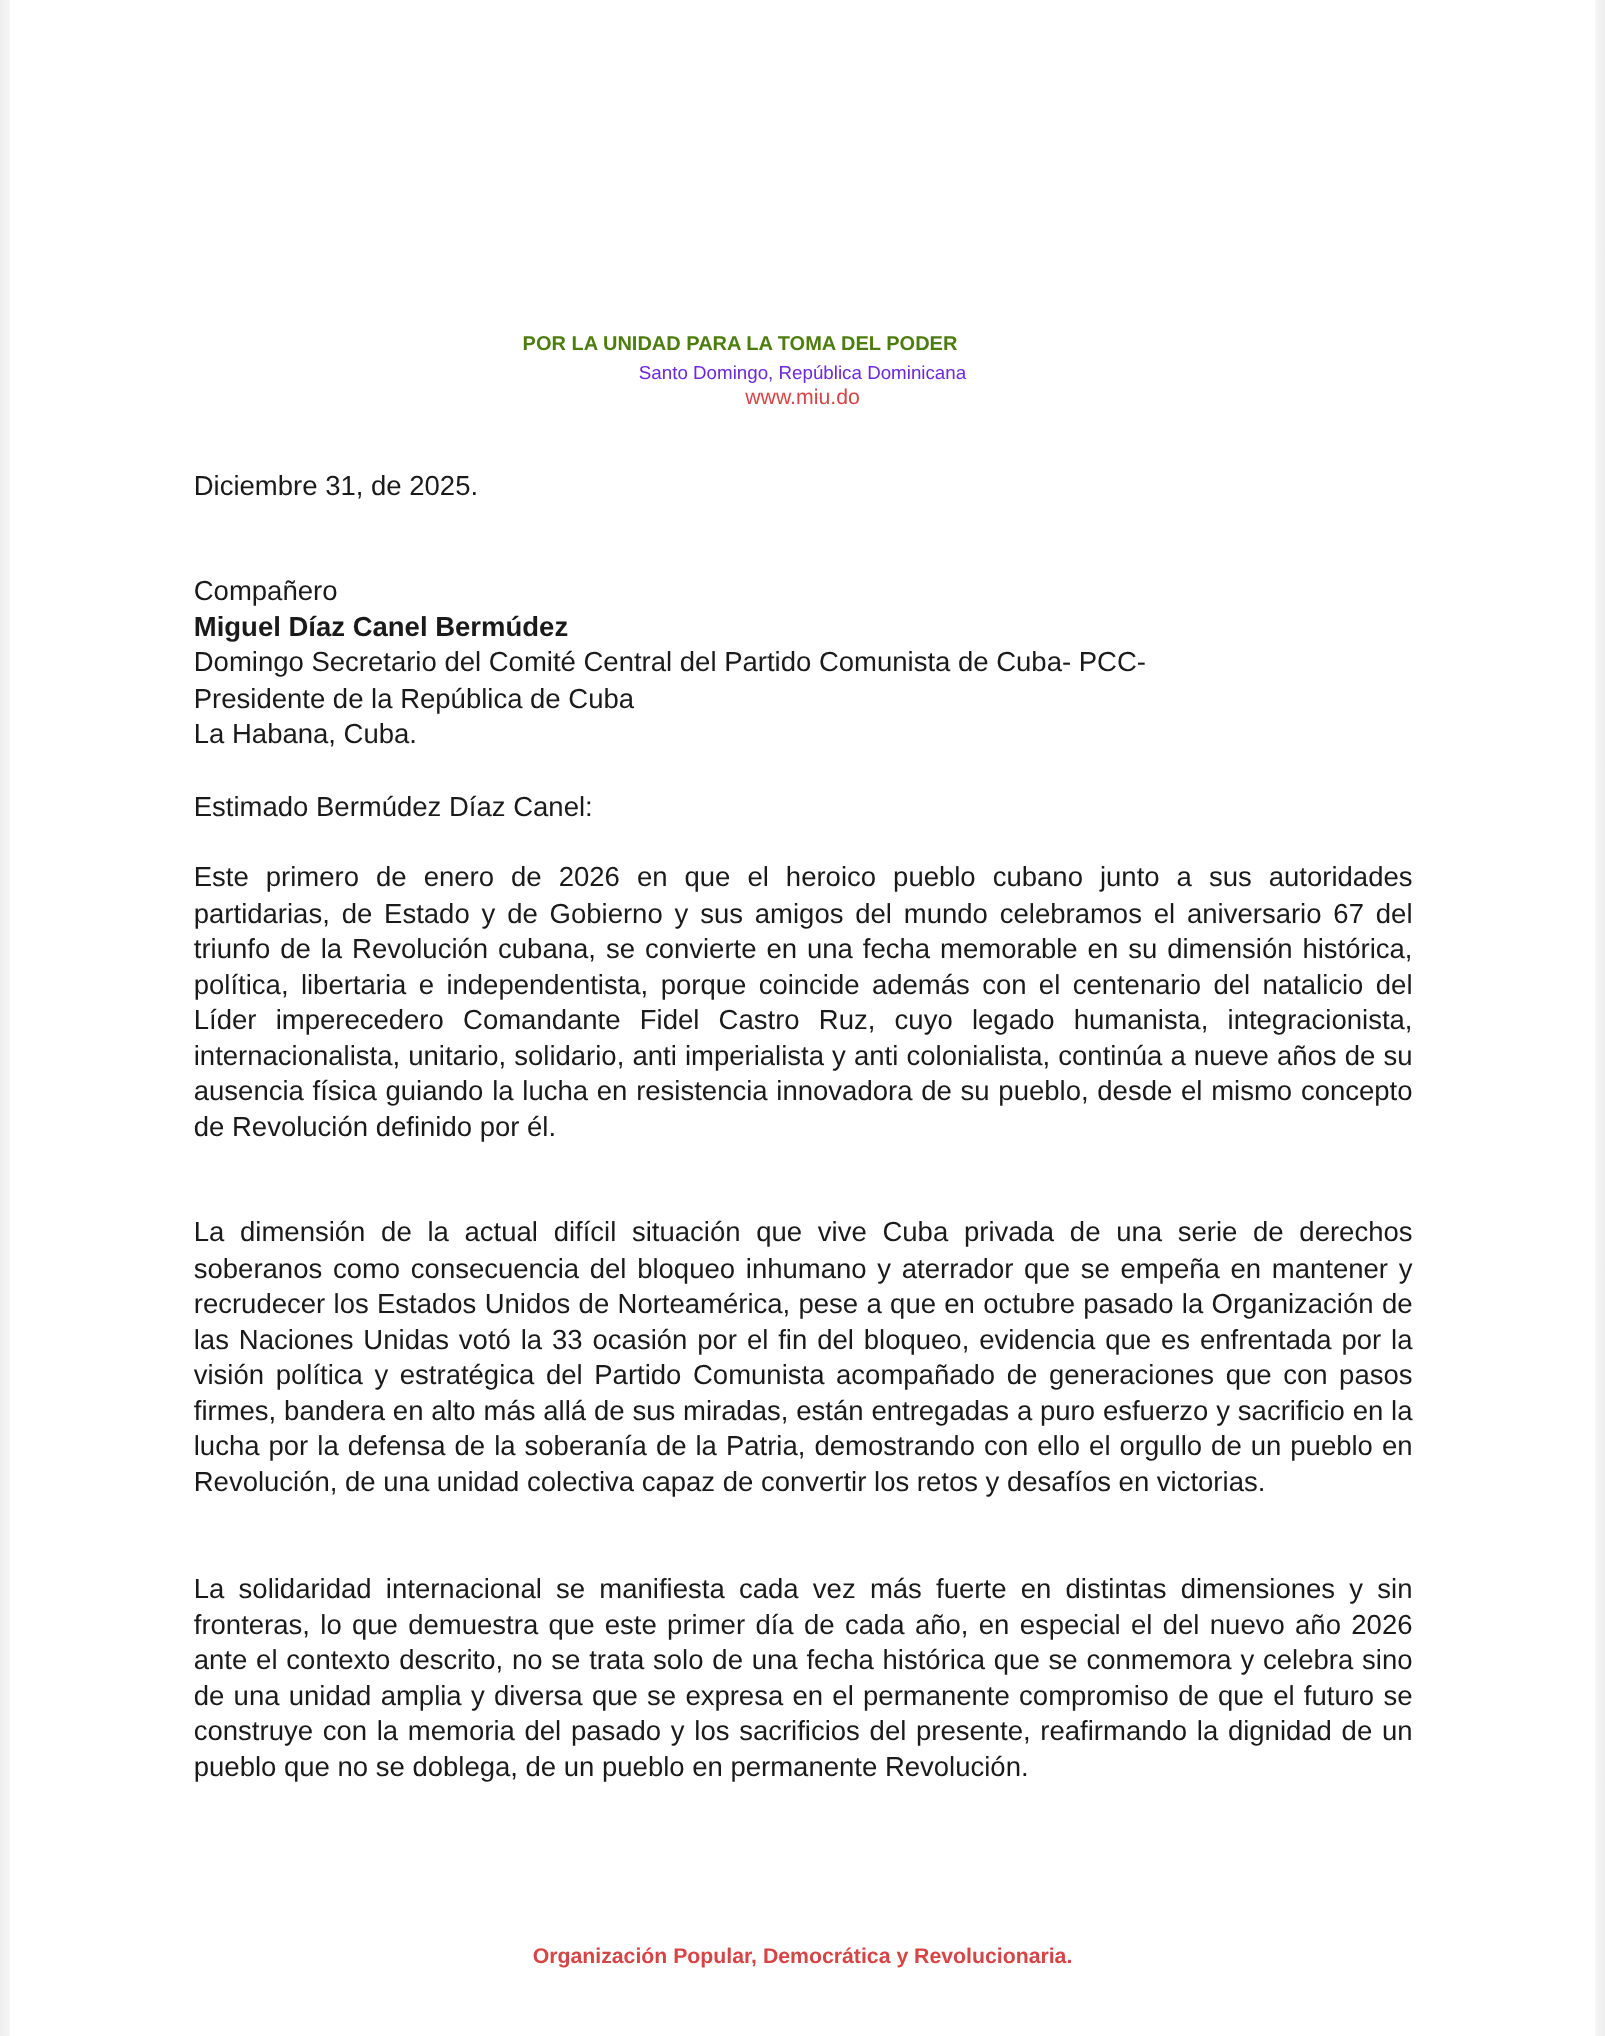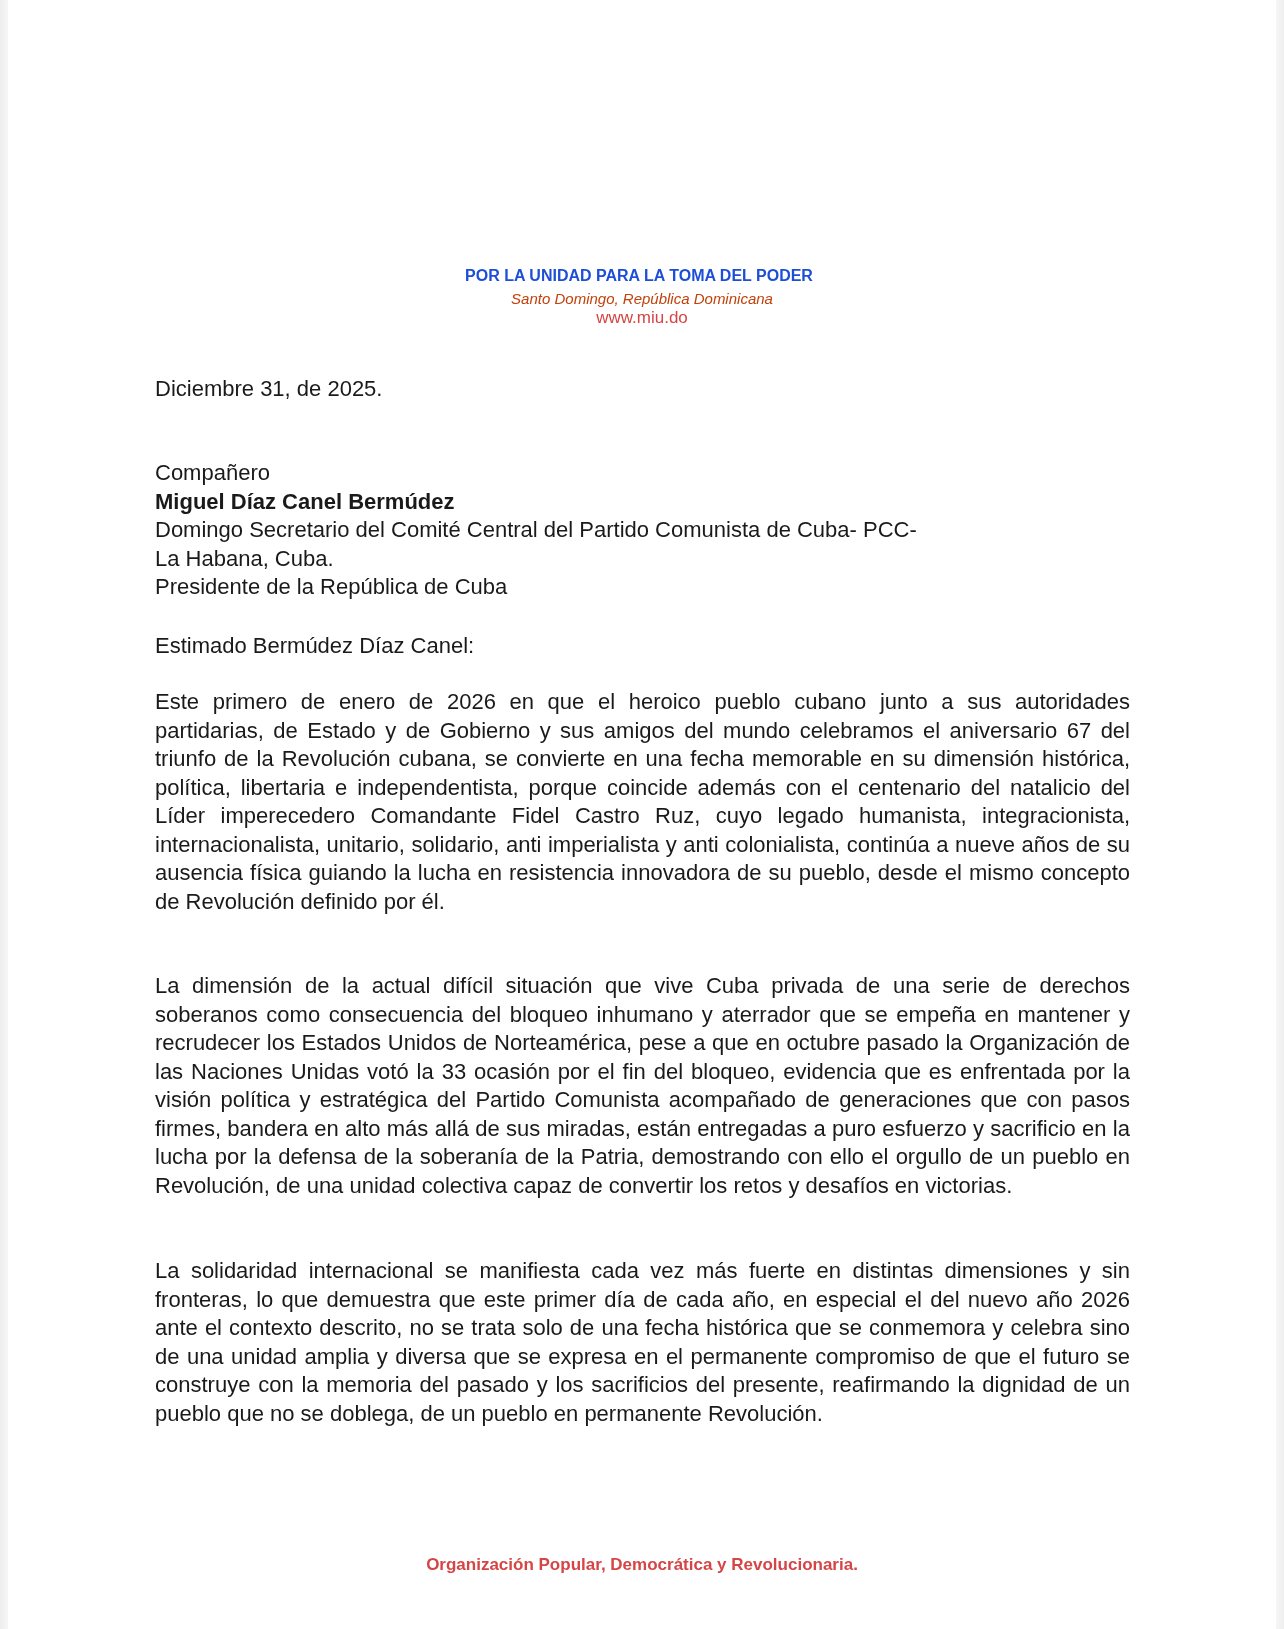--- a/index.html
+++ b/index.html
@@ -59,35 +59,33 @@
       font-size: 39px;
       font-weight: bold;
       letter-spacing: 0px;
       line-height: 46px;
     }
     .org-slogan {
       position: absolute;
       left: 0; top: 266px;
       width: 1184px;
       text-align: center;
-      color: #1d4ed8;
+      color: #4d7c0f;
       font-size: 16px;
       font-weight: bold;
       line-height: 20px;
-      margin-left: 47px;
     }
     .org-location {
       position: absolute;
       left: 0; top: 290px;
       width: 1284px;
       text-align: center;
-      color: #c2410c;
+      color: #6d28d9;
       font-size: 15px;
       line-height: 18px;
-      font-style: italic;
     }
     .org-website {
       position: absolute;
       left: 0; top: 308px;
       width: 1284px;
       text-align: center;
       color: #d64545;
       font-size: 17px;
       line-height: 20px;
     }
@@ -136,22 +134,22 @@
   <div class="org-location">Santo Domingo, República Dominicana</div>
   <div class="org-website">www.miu.do</div>
 </div>
 
 <div class="letter date-line">Diciembre 31, de 2025.</div>
 
 <div class="letter recipient">
   <div>Compañero</div>
   <div class="name">Miguel Díaz Canel Bermúdez</div>
   <div>Domingo Secretario del Comité Central del Partido Comunista de Cuba- PCC-</div>
+  <div>Presidente de la República de Cuba</div>
   <div>La Habana, Cuba.</div>
-  <div>Presidente de la República de Cuba</div>
 </div>
 
 <div class="letter salutation">Estimado Bermúdez Díaz Canel:</div>
 
 <div class="letter para para1">Este primero de enero de 2026 en que el heroico pueblo cubano junto a sus autoridades partidarias, de Estado y de Gobierno y sus amigos del mundo celebramos el aniversario 67 del triunfo de la Revolución cubana, se convierte en una fecha memorable en su dimensión histórica, política, libertaria e independentista, porque coincide además con el centenario del natalicio del Líder imperecedero Comandante Fidel Castro Ruz, cuyo legado humanista, integracionista, internacionalista, unitario, solidario, anti imperialista y anti colonialista, continúa a nueve años de su ausencia física guiando la lucha en resistencia innovadora de su pueblo, desde el mismo concepto de Revolución definido por él.</div>
 <div class="letter para para2">La dimensión de la actual difícil situación que vive Cuba privada de una serie de derechos soberanos como consecuencia del bloqueo inhumano y aterrador que se empeña en mantener y recrudecer los Estados Unidos de Norteamérica, pese a que en octubre pasado la Organización de las Naciones Unidas votó la 33 ocasión por el fin del bloqueo, evidencia que es enfrentada por la visión política y estratégica del Partido Comunista acompañado de generaciones que con pasos firmes, bandera en alto más allá de sus miradas, están entregadas a puro esfuerzo y sacrificio en la lucha por la defensa de la soberanía de la Patria, demostrando con ello el orgullo de un pueblo en Revolución, de una unidad colectiva capaz de convertir los retos y desafíos en victorias.</div>
 <div class="letter para para3">La solidaridad internacional se manifiesta cada vez más fuerte en distintas dimensiones y sin fronteras, lo que demuestra que este primer día de cada año, en especial el del nuevo año 2026 ante el contexto descrito, no se trata solo de una fecha histórica que se conmemora y celebra sino de una unidad amplia y diversa que se expresa en el permanente compromiso de que el futuro se construye con la memoria del pasado y los sacrificios del presente, reafirmando la dignidad de un pueblo que no se doblega, de un pueblo en permanente Revolución.</div>
 
 <div class="footer">Organización Popular, Democrática y Revolucionaria.</div>
 

